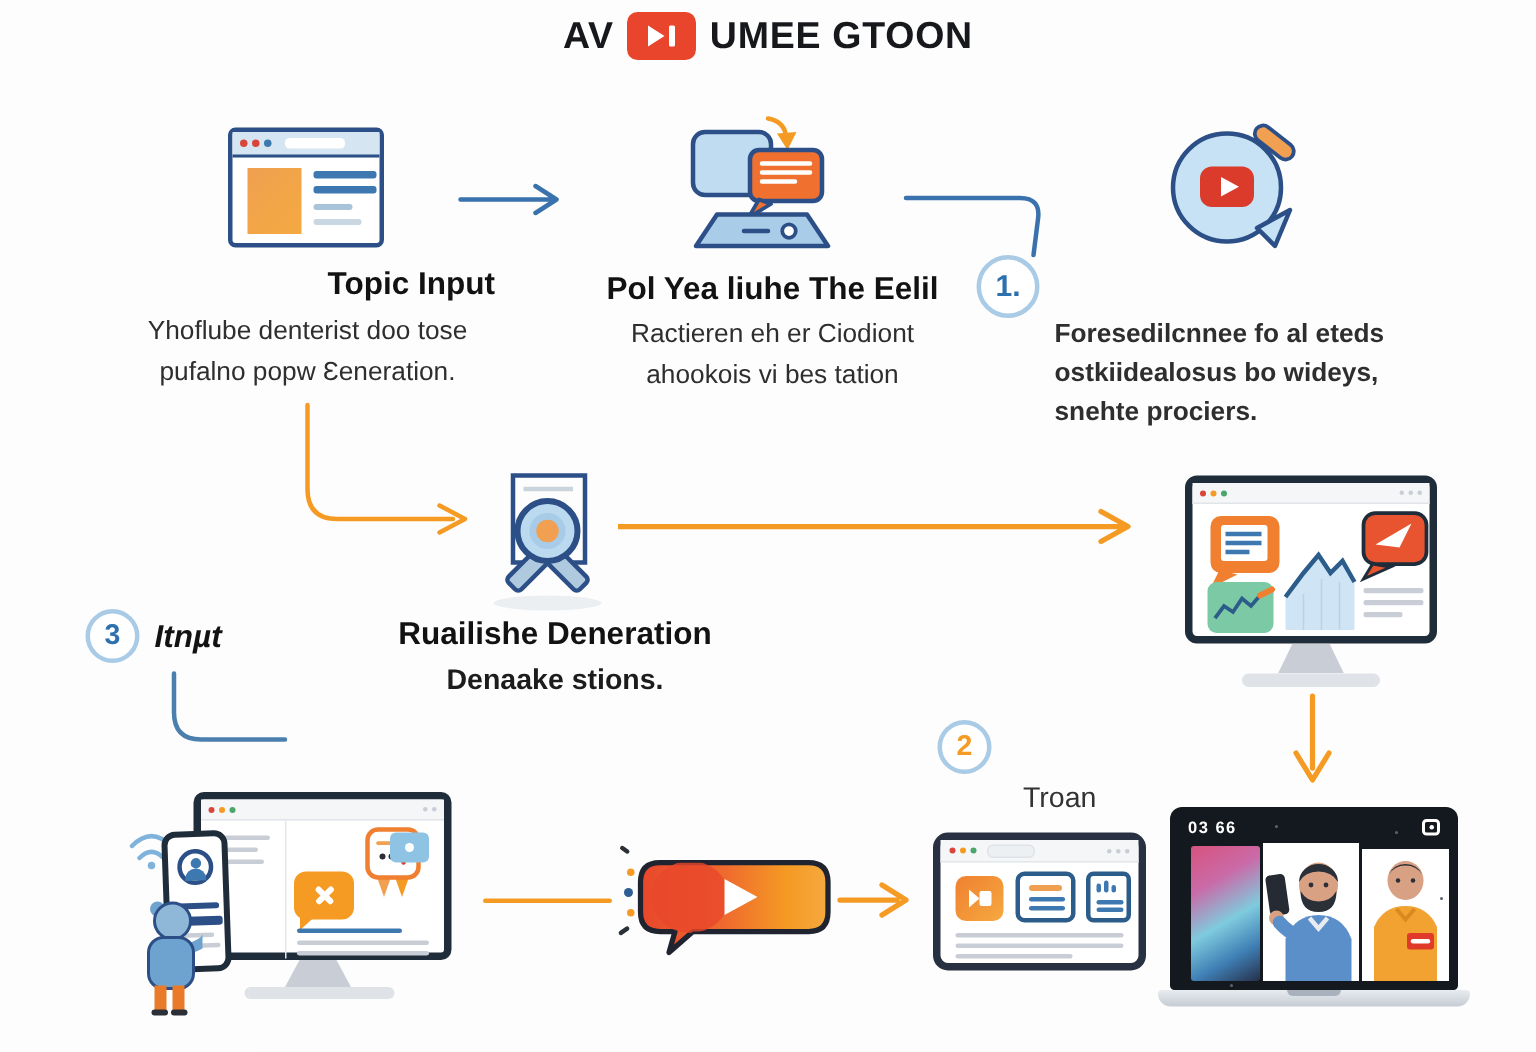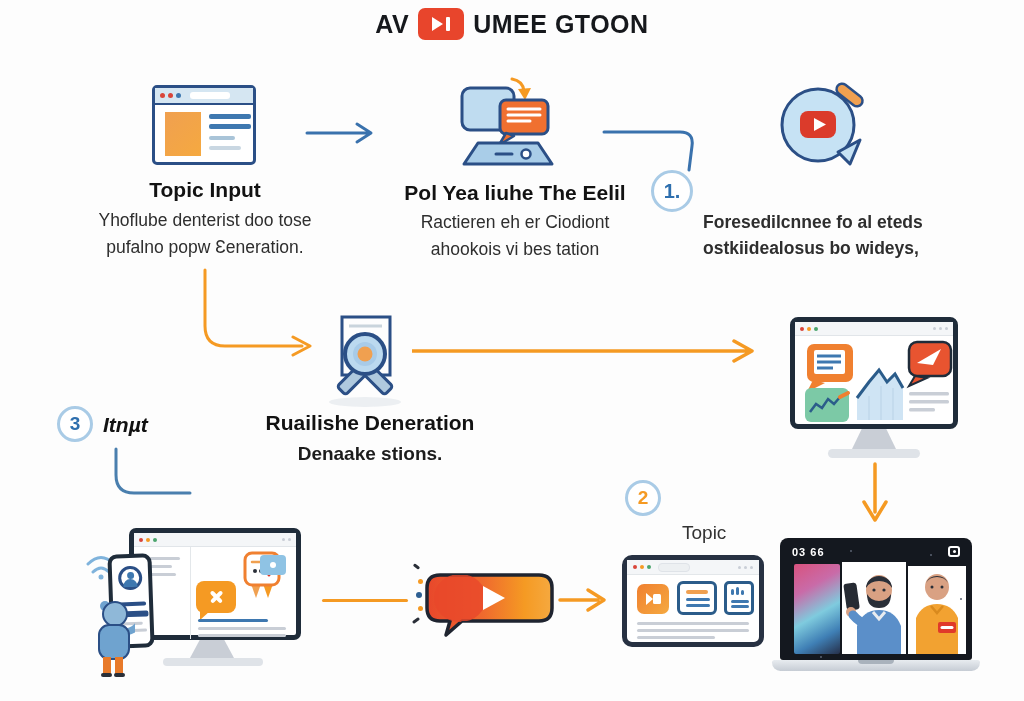--- a/index.html
+++ b/index.html
@@ -114,21 +114,21 @@
         <span class="dot red"></span>
         <span class="dot blue"></span>
       <span class="pill"></span>
     </div>
     <div class="blk"></div>
     <div class="ln" style="left:54px;top:26px;width:42px;height:5px;background:#3E78B0;"></div>
     <div class="ln" style="left:54px;top:36px;width:42px;height:5px;background:#3E78B0;"></div>
     <div class="ln" style="left:54px;top:48px;width:26px;height:4px;background:#A9C4D8;"></div>
     <div class="ln" style="left:54px;top:58px;width:32px;height:4px;background:#C9D7E2;"></div>
   </div>
-  <div class="h hc" style="left:80px;top:178px;width:250px;">Topic Input</div>
+  <div class="h hc" style="left:80px;top:178px;width:250px;text-align:right;">Topic Input</div>
   <div class="sub subc" style="left:55px;top:207px;width:300px;">
     <div>Yhoflube denterist doo tose</div>
     <div>pufalno popw Ɛeneration.</div>
   </div>
 
   <svg class="abs" style="left:305px;top:120px;" width="85" height="26">
     <path d="M2,13 H64 M52,4 L66,13 L52,22" stroke="#3A72AD" stroke-width="3" fill="none" stroke-linecap="round" stroke-linejoin="round"></path>
   </svg>
 
   <svg class="abs" style="left:452px;top:74px;" width="112" height="96" viewBox="0 0 112 96">
@@ -158,20 +158,21 @@
     <rect x="22" y="31" width="36" height="27" rx="8" fill="#DB3B2B"></rect>
     <polygon points="36,38 36,51 48,44.5" fill="#fff"></polygon>
     <g transform="rotate(38 72 16)">
       <rect x="56" y="10" width="30" height="11" rx="5.5" fill="#F0A050" stroke="#2B4F86" stroke-width="2.5"></rect>
     </g>
   </svg>
   <div class="num-badge" style="left:651px;top:170px;width:42px;height:42px;font-size:20px;">1.</div>
   <div class="sub" style="left:703px;top:209px;width:250px;line-height:26px;font-weight:bold;">
     <div>Foresedilcnnee fo al eteds</div>
     <div>ostkiidealosus bo wideys,</div>
+    <div>snehte prociers.</div>
   </div>
 
   <svg class="abs" style="left:190px;top:268px;" width="150" height="95">
     <path d="M15,2 V58 Q15,78 35,78 H112 M103,69 L120,78 L103,87" stroke="#F59A23" stroke-width="3" fill="none" stroke-linecap="round" stroke-linejoin="round"></path>
   </svg>
 
   <svg class="abs" style="left:324px;top:314px;" width="82" height="94" viewBox="0 0 82 94">
     <ellipse cx="41" cy="88" rx="36" ry="5" fill="#ECEFF2"></ellipse>
     <rect x="18" y="3" width="48" height="58" fill="#FDFDFD" stroke="#2B4F86" stroke-width="3"></rect>
     <path d="M25,12 H58" stroke="#C9D4DC" stroke-width="3"></path>
@@ -308,21 +309,21 @@
     </defs>
     <path d="M16,3 H115 Q128,3 128,16 V36 Q128,49 115,49 H38 L22,63 L26,49 H16 Q3,49 3,36 V16 Q3,3 16,3 Z" fill="url(#bubbleGrad)" stroke="#1F2430" stroke-width="3.5" stroke-linejoin="round"></path>
     <ellipse cx="36" cy="26" rx="26" ry="24" fill="#E8472B" opacity="0.8" clip-path="url(#bubbleClip)"></ellipse>
     <polygon points="59,14 59,38 81,26" fill="#fff"></polygon>
   </svg>
   <svg class="abs" style="left:558px;top:586px;" width="56" height="28">
     <path d="M2,14 H40 M30,4 L46,14 L30,24" stroke="#F59A23" stroke-width="3.5" fill="none" stroke-linecap="round" stroke-linejoin="round"></path>
   </svg>
 
   <div class="num-badge orange" style="left:625px;top:480px;">2</div>
-  <div class="sub" style="left:682px;top:519px;font-size:19px;color:#333;">Topic</div>
+  <div class="sub" style="left:682px;top:519px;font-size:19px;color:#333;">Troan</div>
 
   <div class="tablet">
     <div class="tbar">
       <span class="dot red" style="width:4px;height:4px;"></span>
       <span class="dot orange" style="width:4px;height:4px;"></span>
       <span class="dot green" style="width:4px;height:4px;"></span>
       <span class="pill"></span>
         <span class="sp"></span>
       <span class="dot gray" style="width:3px;height:3px;"></span>
       <span class="dot gray" style="width:3px;height:3px;"></span>

